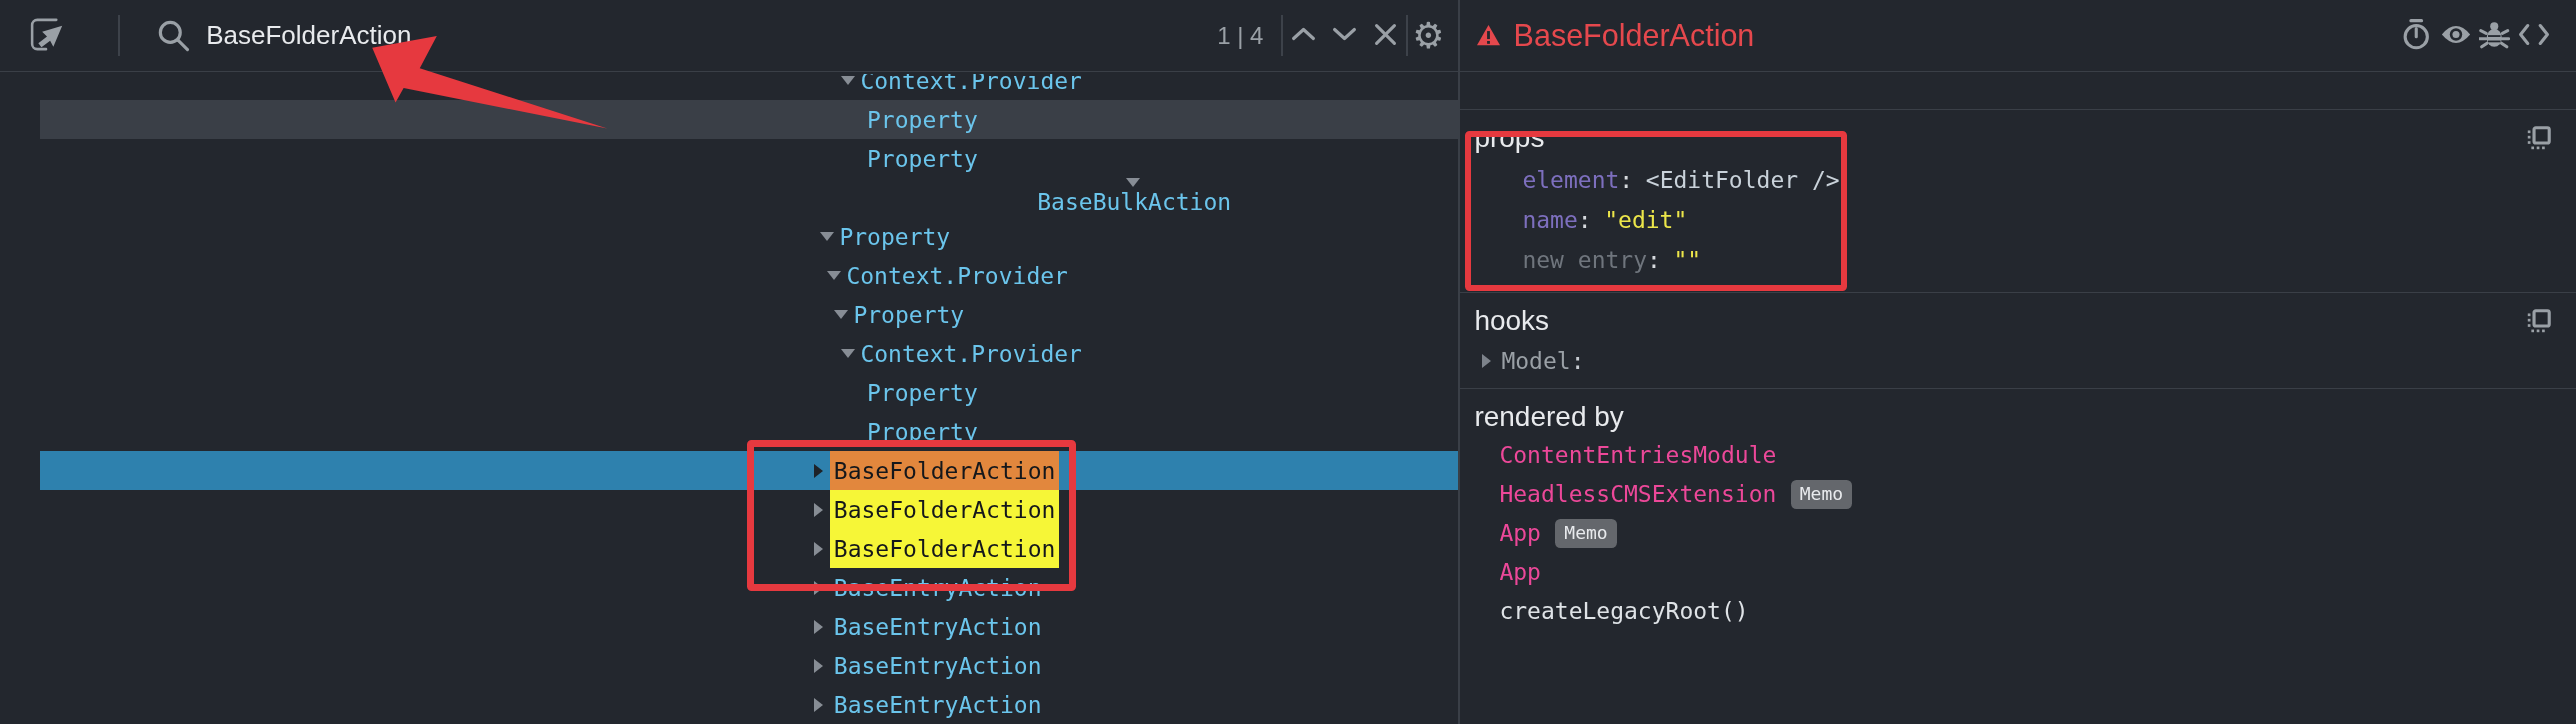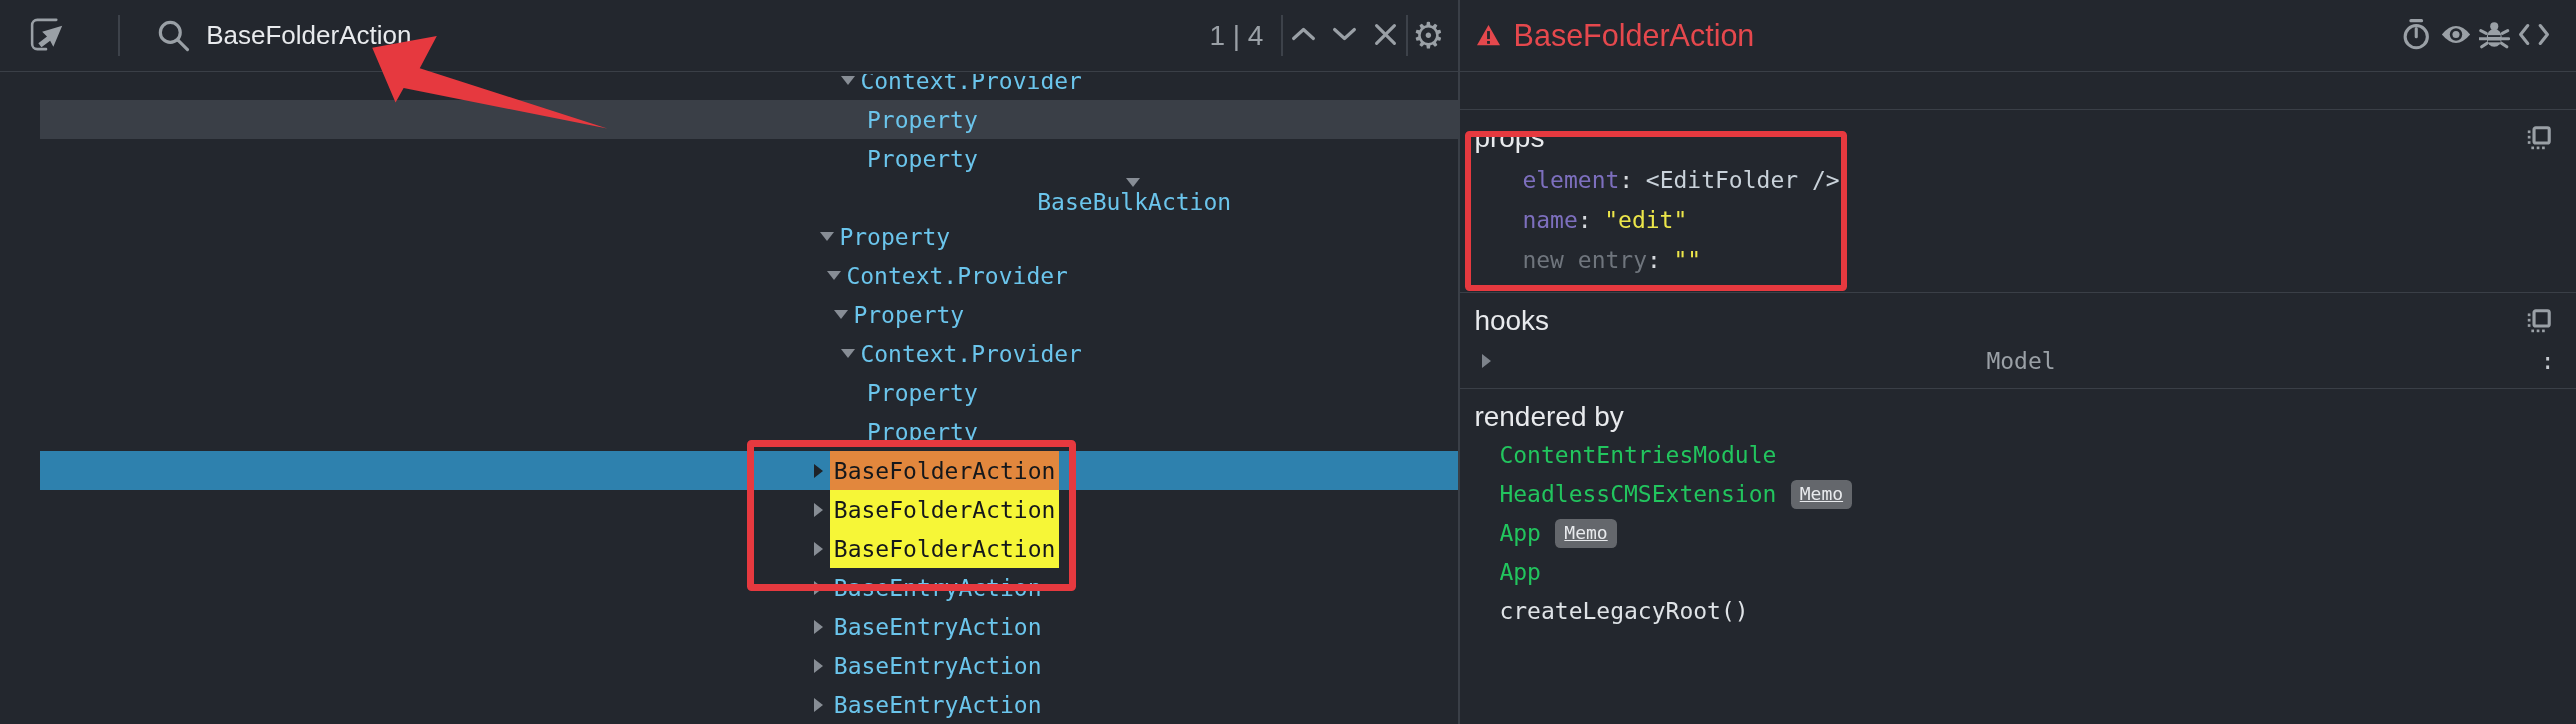--- a/index.html
+++ b/index.html
@@ -11,21 +11,21 @@
   
   .left { width:1460px; height:725px; border-right:2.7px solid #3a3f47; position:relative; overflow:hidden; }
   .toolbar { height:72px; border-bottom:1.8px solid #3a3f47; display:flex; align-items:center; padding:0 9px 0 27px; }
   .tb-btn { background:none; border:none; cursor:pointer; display:flex; align-items:center; justify-content:center;
             width:41px; height:50px; flex:0 0 auto; }
   .vdiv { width:1.8px; height:41px; background:#3d424a; flex:0 0 auto; }
   .vdiv.d1 { margin-left:50px; }
   .search-ic { margin-left:34px; display:flex; flex:0 0 auto; }
   .search-input { flex:1 1 auto; min-width:0; margin-left:14.4px; background:transparent; border:none; outline:none;
                   color:#e8eaed; font-size:26px; font-family:"Liberation Sans", sans-serif; }
-  .results { color:#9aa0a6; font-size:28px; margin-right:18px; white-space:nowrap; flex:0 0 auto; }
+  .results { color:#9aa0a6; font-size:24px; margin-right:18px; white-space:nowrap; flex:0 0 auto; }
   .gear { font-family:"DejaVu Sans", sans-serif; font-size:36px; color:#9aa0a6; line-height:1; }
 
   .tree { position:absolute; top:74px; left:0; right:0; bottom:0; overflow:hidden; }
   .tree-list { margin-top:-12.6px;margin-left:40px; }
   .row { height:39px; display:flex; align-items:center; font-family:"DejaVu Sans Mono", monospace; font-size:23px;
          color:#6bc5ec; white-space:nowrap; cursor:pointer; }
   .row.hover { background:#3a3f47; }
   .row.selected { background:#2e81ae; }
   .tw { width:20px; flex:0 0 auto; display:inline-block; }
   .tw.expanded { width:0; height:0; border-left:7.2px solid transparent; border-right:7.2px solid transparent;
@@ -56,32 +56,32 @@
 
   .entries { margin-top:9px; padding-left:48px; font-family:"DejaVu Sans Mono", monospace; font-size:23px; }
   .prop-row { height:40px; display:flex; align-items:center; white-space:nowrap; }
   .pkey.purple { color:#7d6fbe; }
   .pkey.dim { color:#6f757d; }
   .psep { color:#d6dade; margin-right:12.6px; }
   .pval.element { color:#c9d2da; }
   .pval.string { color:#ece64a; }
 
   .hook-row { margin-top:7.2px; height:39px; display:flex; align-items:center; padding-left:7.2px;
-              font-family:"DejaVu Sans Mono", monospace; font-size:23px; cursor:pointer;justify-content:space-between; }
+              font-family:"DejaVu Sans Mono", monospace; font-size:23px; cursor:pointer; }
   .h-arrow { width:0; height:0; border-top:7.2px solid transparent; border-bottom:7.2px solid transparent;
              border-left:9px solid #7d838b; margin-right:10.8px; }
   .h-label { color:#9aa0a6; }
   .h-colon { color:#c6cbd1; }
 
   .rb-list { margin-top:5.4px; padding-left:25px; }
   .rb-row { height:39px; display:flex; align-items:center; font-family:"DejaVu Sans Mono", monospace; font-size:23px; white-space:nowrap; }
-  .rb-link { color:#22c55e; cursor:pointer; }
+  .rb-link { color:#ec4899; cursor:pointer; }
   .rb-plain { color:#dfe3e7; }
   .badge { margin-left:14.4px; background:#64676c; color:#e8eaed; font-size:18px; line-height:1;
-           padding:5.4px 9px; border-radius:5.4px; font-family:"DejaVu Sans Mono", monospace;text-decoration:underline; }
+           padding:5.4px 9px; border-radius:5.4px; font-family:"DejaVu Sans Mono", monospace; }
 
   
   .annot { position:absolute; z-index:50; pointer-events:none; }
   .annot-rect { border-radius:4.5px; }
   .rect-props { left:1465px; top:131px; width:382px; height:160px; border:6.3px solid #e6393f; }
   .rect-tree  { left:747px;  top:440px; width:329px; height:151px; border:7.2px solid #e6393f; }
   .arrow-svg { left:0; top:0; width:2576px; height:725px; }
 
   svg .st { stroke:#9aa0a6; stroke-width:3.5; fill:none; stroke-linecap:round; stroke-linejoin:round; }
   svg .fl { fill:#9aa0a6; }

